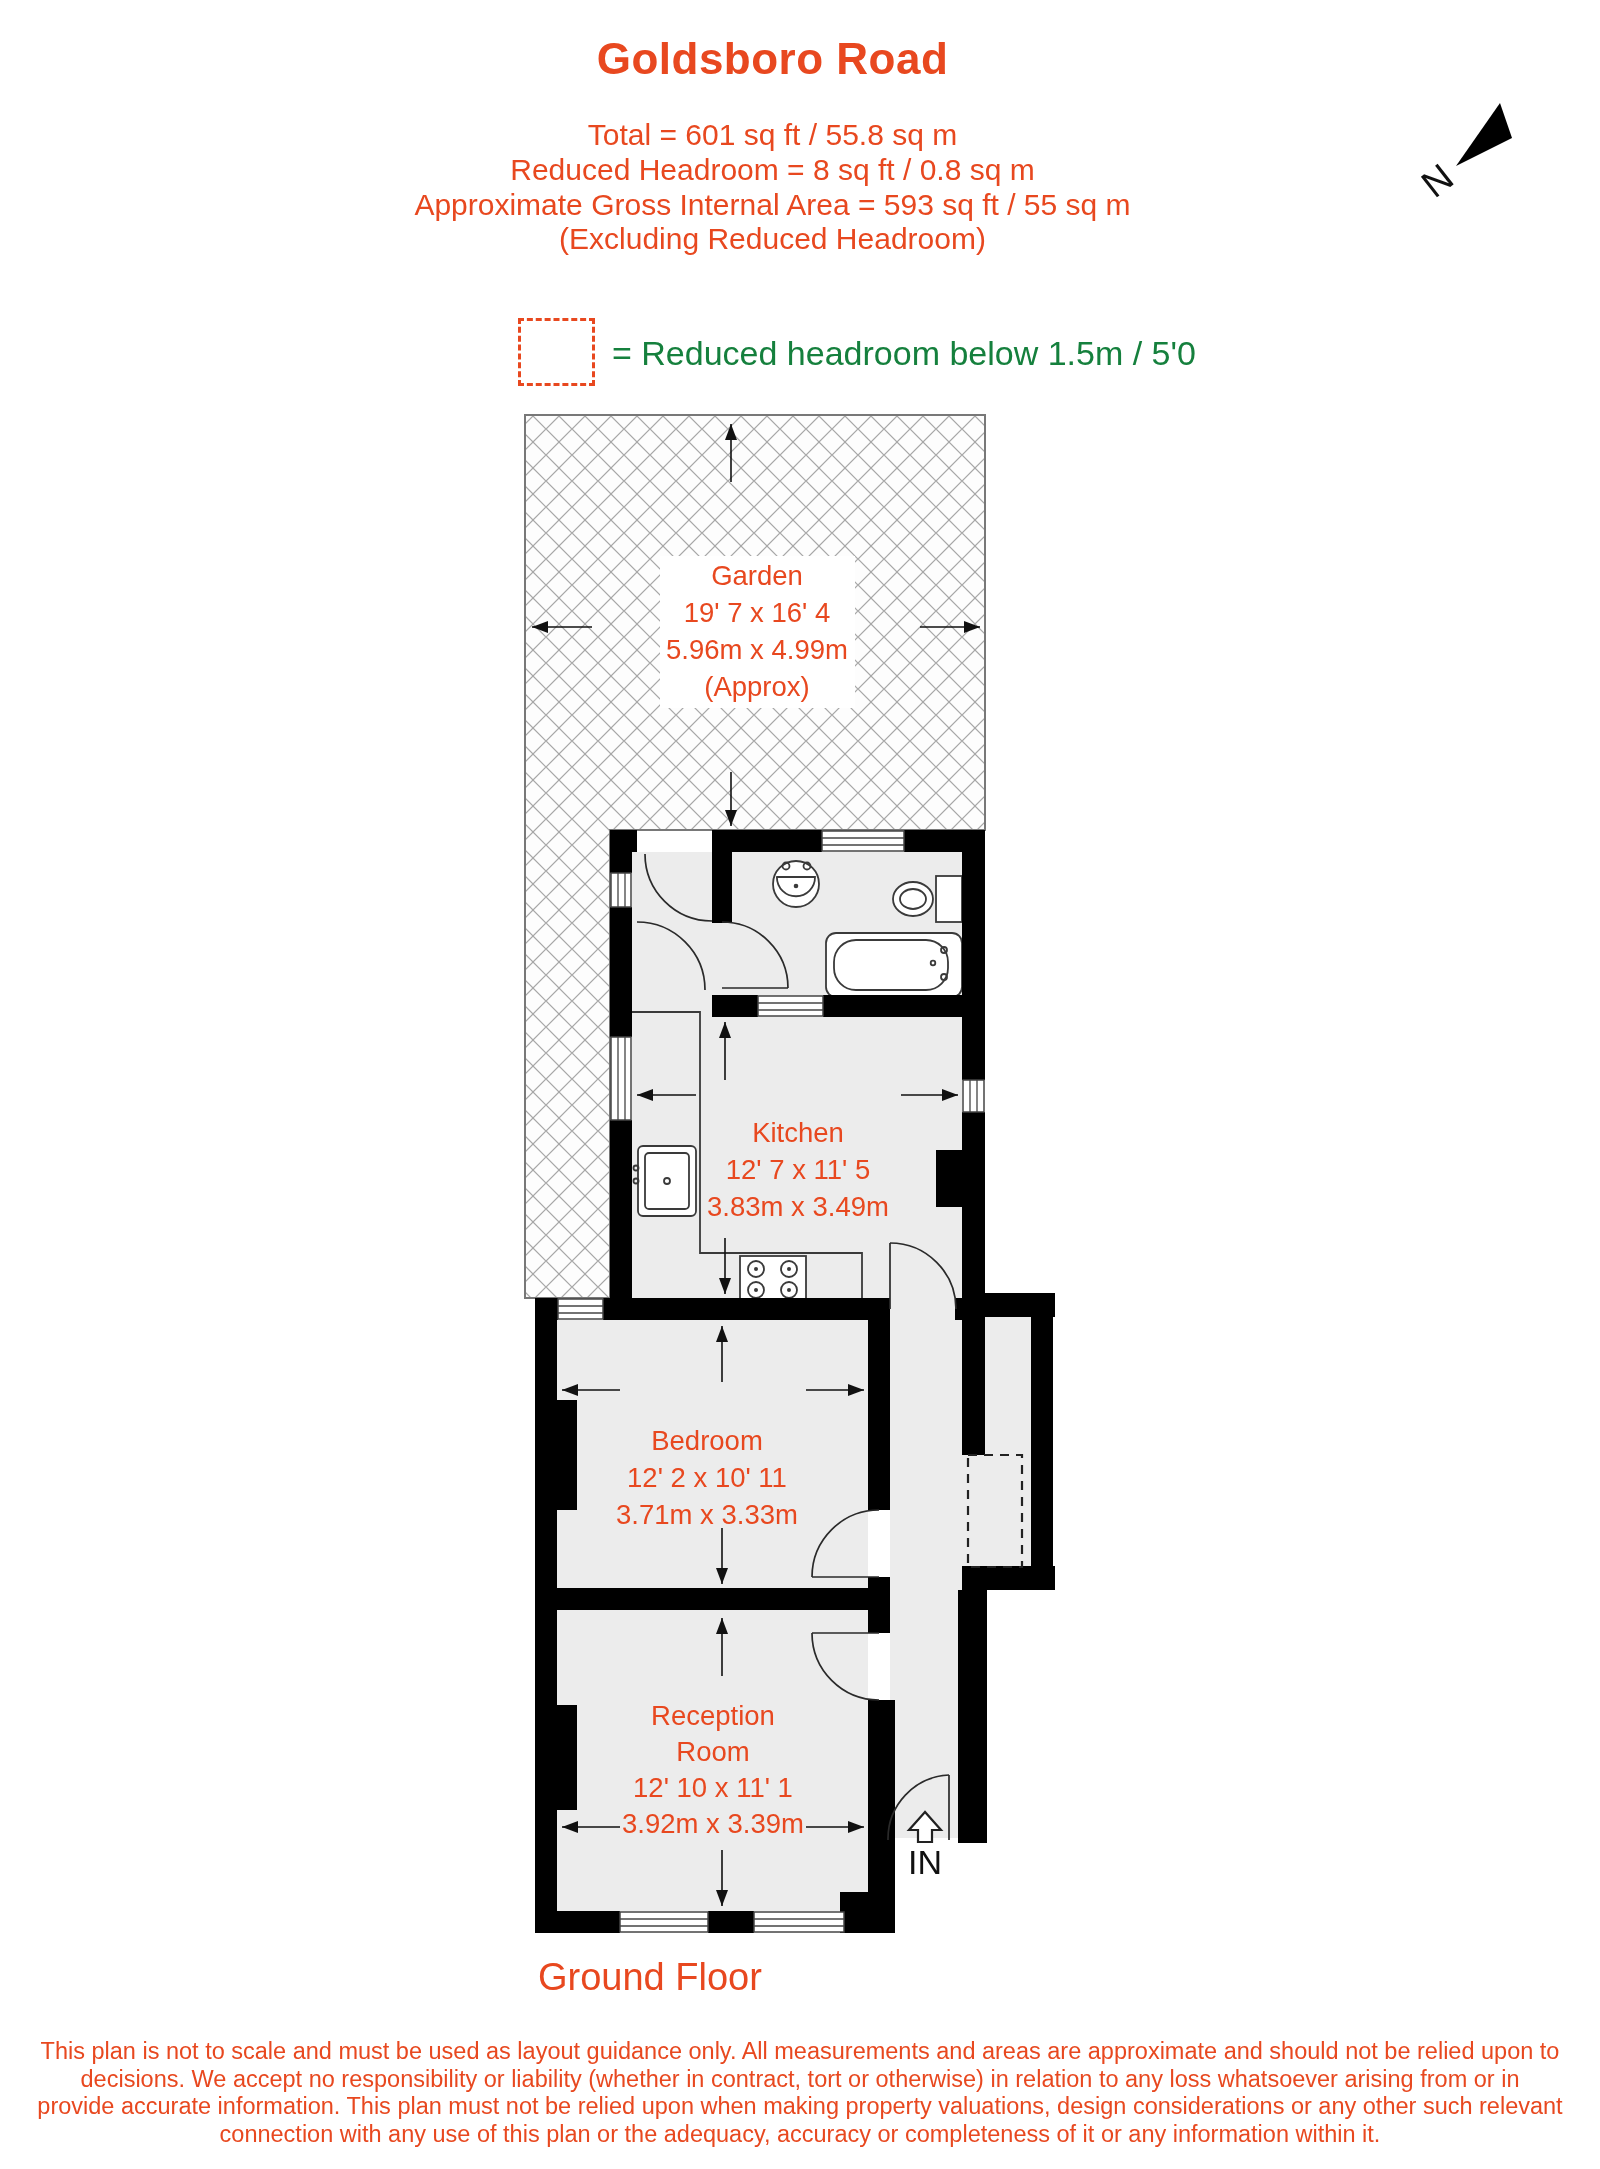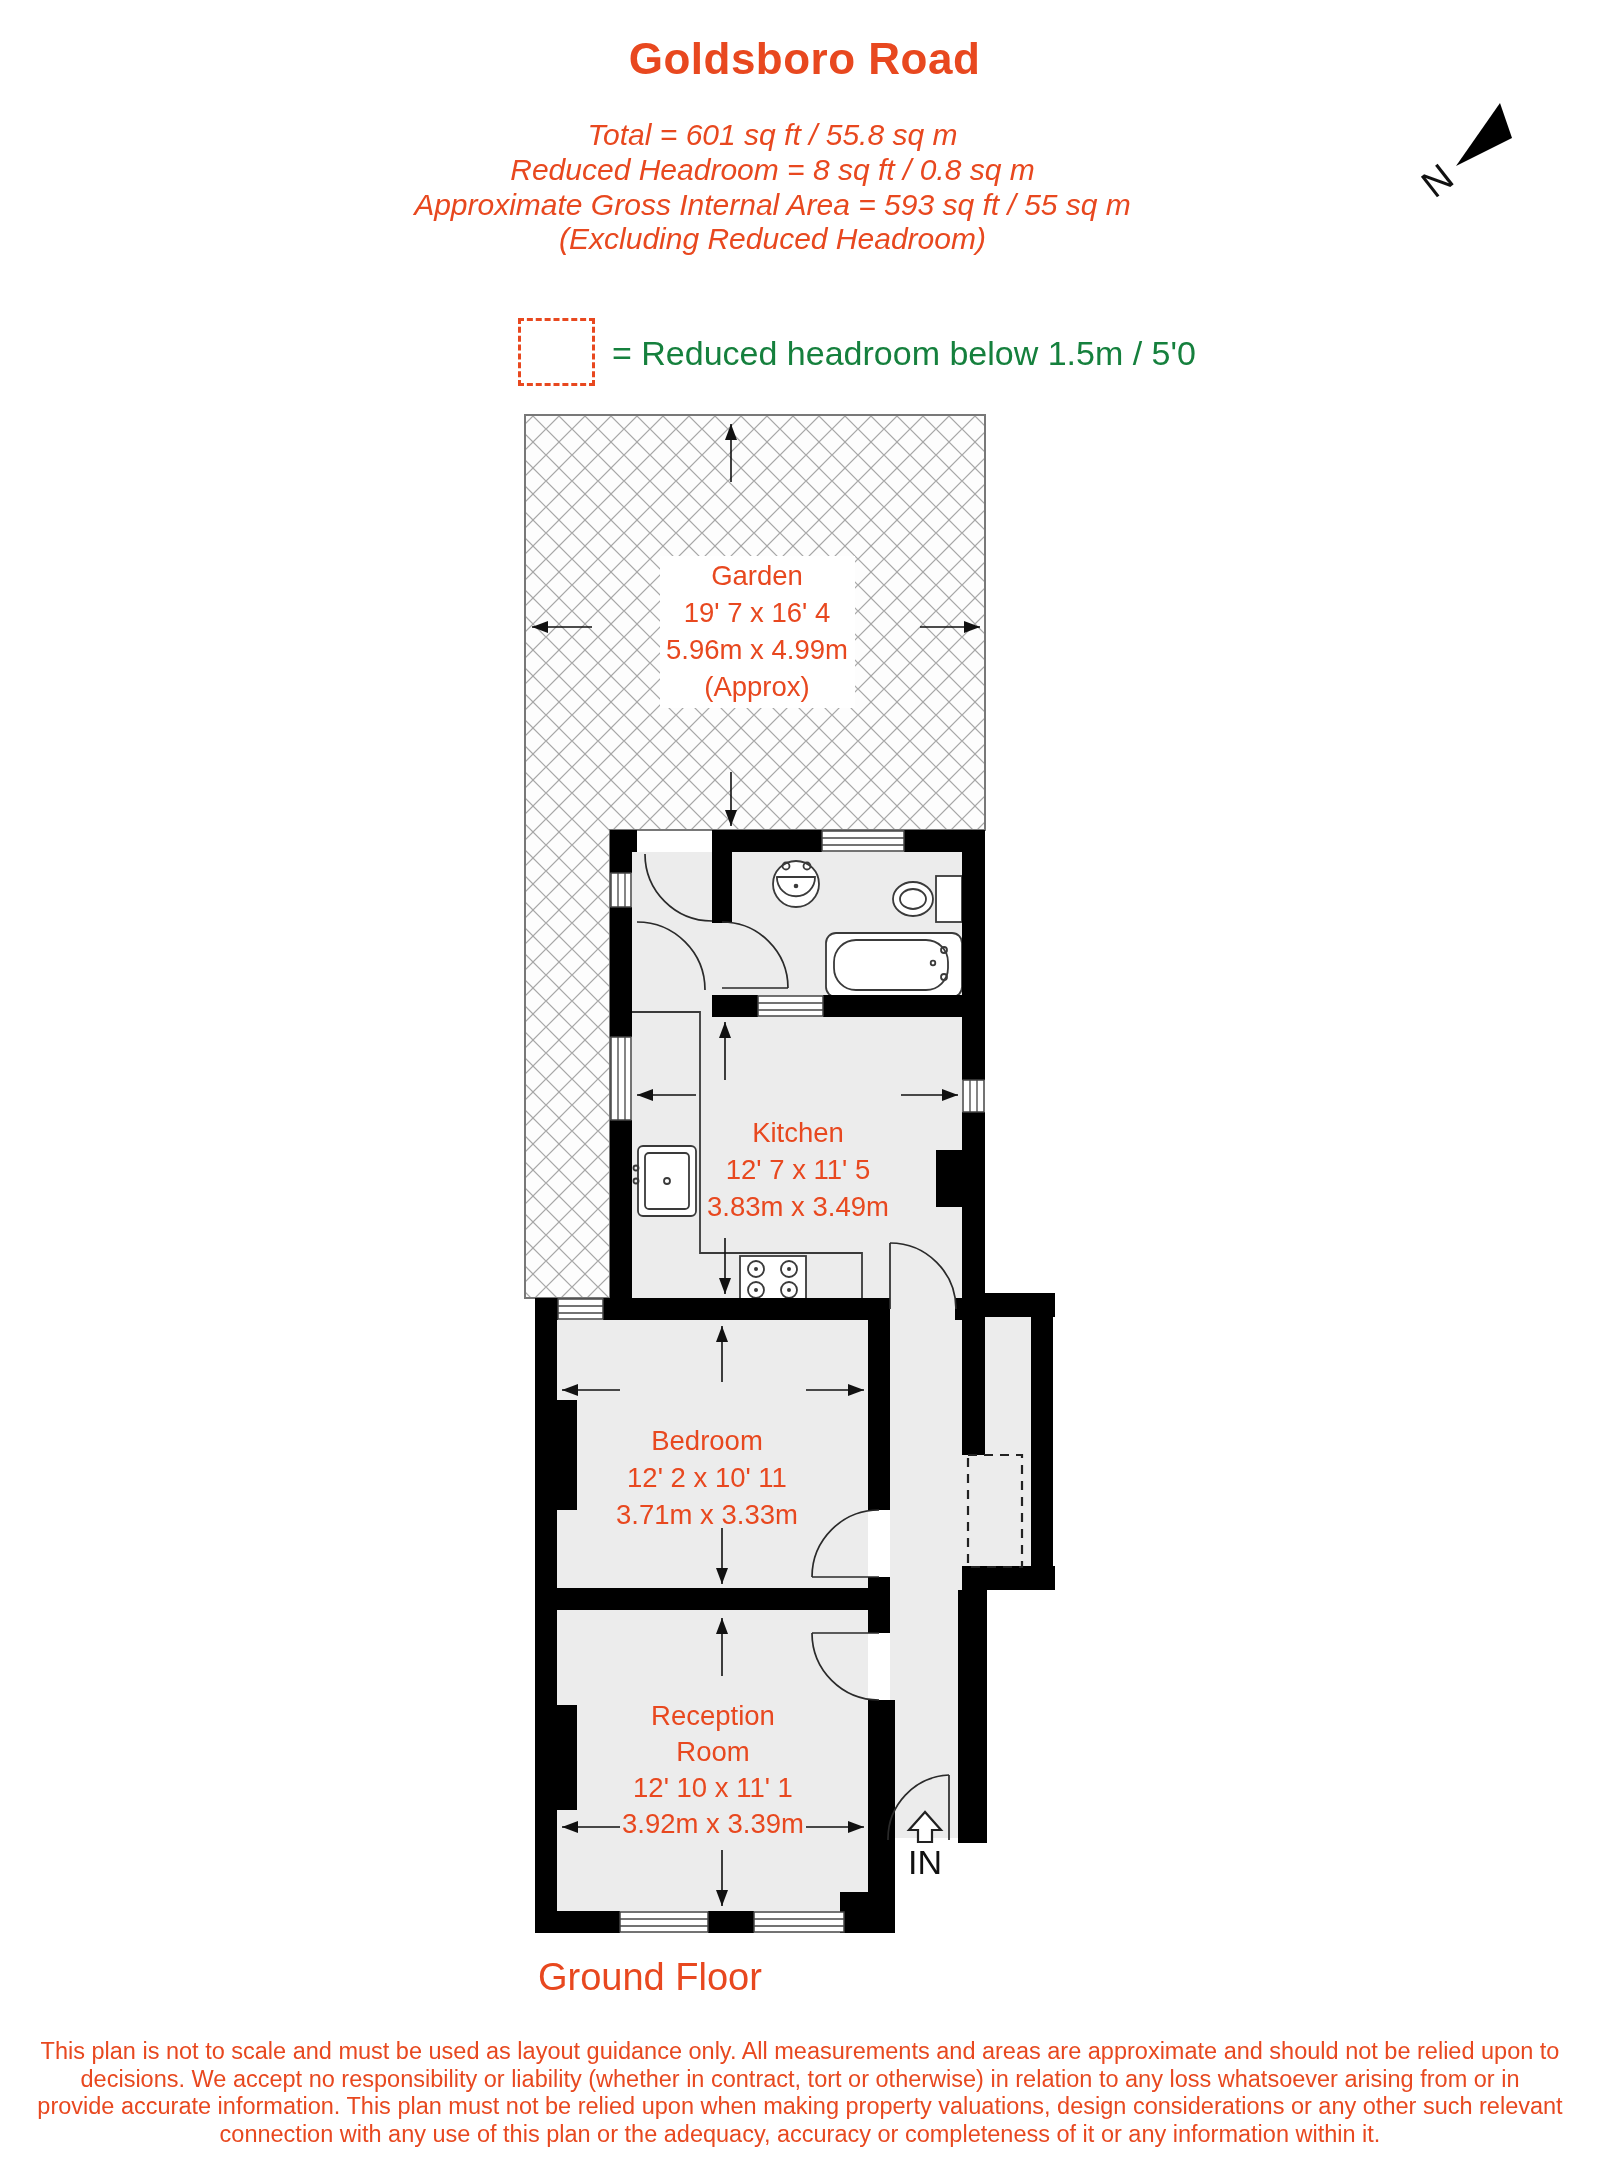--- a/index.html
+++ b/index.html
@@ -1,21 +1,21 @@
 <!DOCTYPE html>
 <html><head>
 <meta charset="utf-8">
 <style>
   html,body{margin:0;padding:0;background:#ffffff;}
   #page{position:relative;width:1600px;height:2169px;background:#ffffff;overflow:hidden;
         font-family:"Liberation Sans", sans-serif;}
   #plan-svg{position:absolute;left:0;top:0;width:1600px;height:2169px;}
   .hdr{position:absolute;left:0;top:0;width:1545px;text-align:center;color:#e8481f;}
-  #title{top:34px;font-size:44px;font-weight:bold;letter-spacing:0.5px;padding-left:32px;}
-  .hline{position:absolute;left:0;width:1545px;text-align:center;color:#e8481f;font-size:30px;font-style:italic;}
+  #title{top:34px;font-size:44px;font-weight:bold;letter-spacing:0.5px;}
+  .hline{position:absolute;left:0;width:1545px;text-align:center;color:#e8481f;font-size:30px;}
   #legend-box{position:absolute;left:518px;top:318px;width:71px;height:62px;
               border:3px dashed #e8481f;background:#ffffff;}
   #legend-text{position:absolute;left:612px;top:334px;font-size:34px;color:#15803d;}
   #floor-label{position:absolute;left:538px;top:1956px;font-size:38px;color:#e8481f;}
   #disclaimer{position:absolute;left:0;top:2038px;width:1600px;text-align:center;
               color:#e8481f;font-size:23.5px;line-height:27.5px;}
   svg text{font-family:"Liberation Sans", sans-serif;}
   .room-label{fill:#e8481f;font-size:27.5px;text-anchor:middle;}
   .fix{fill:#ffffff;stroke:#3a3a3a;stroke-width:1.8;}
   .fixn{fill:none;stroke:#3a3a3a;stroke-width:1.8;}

